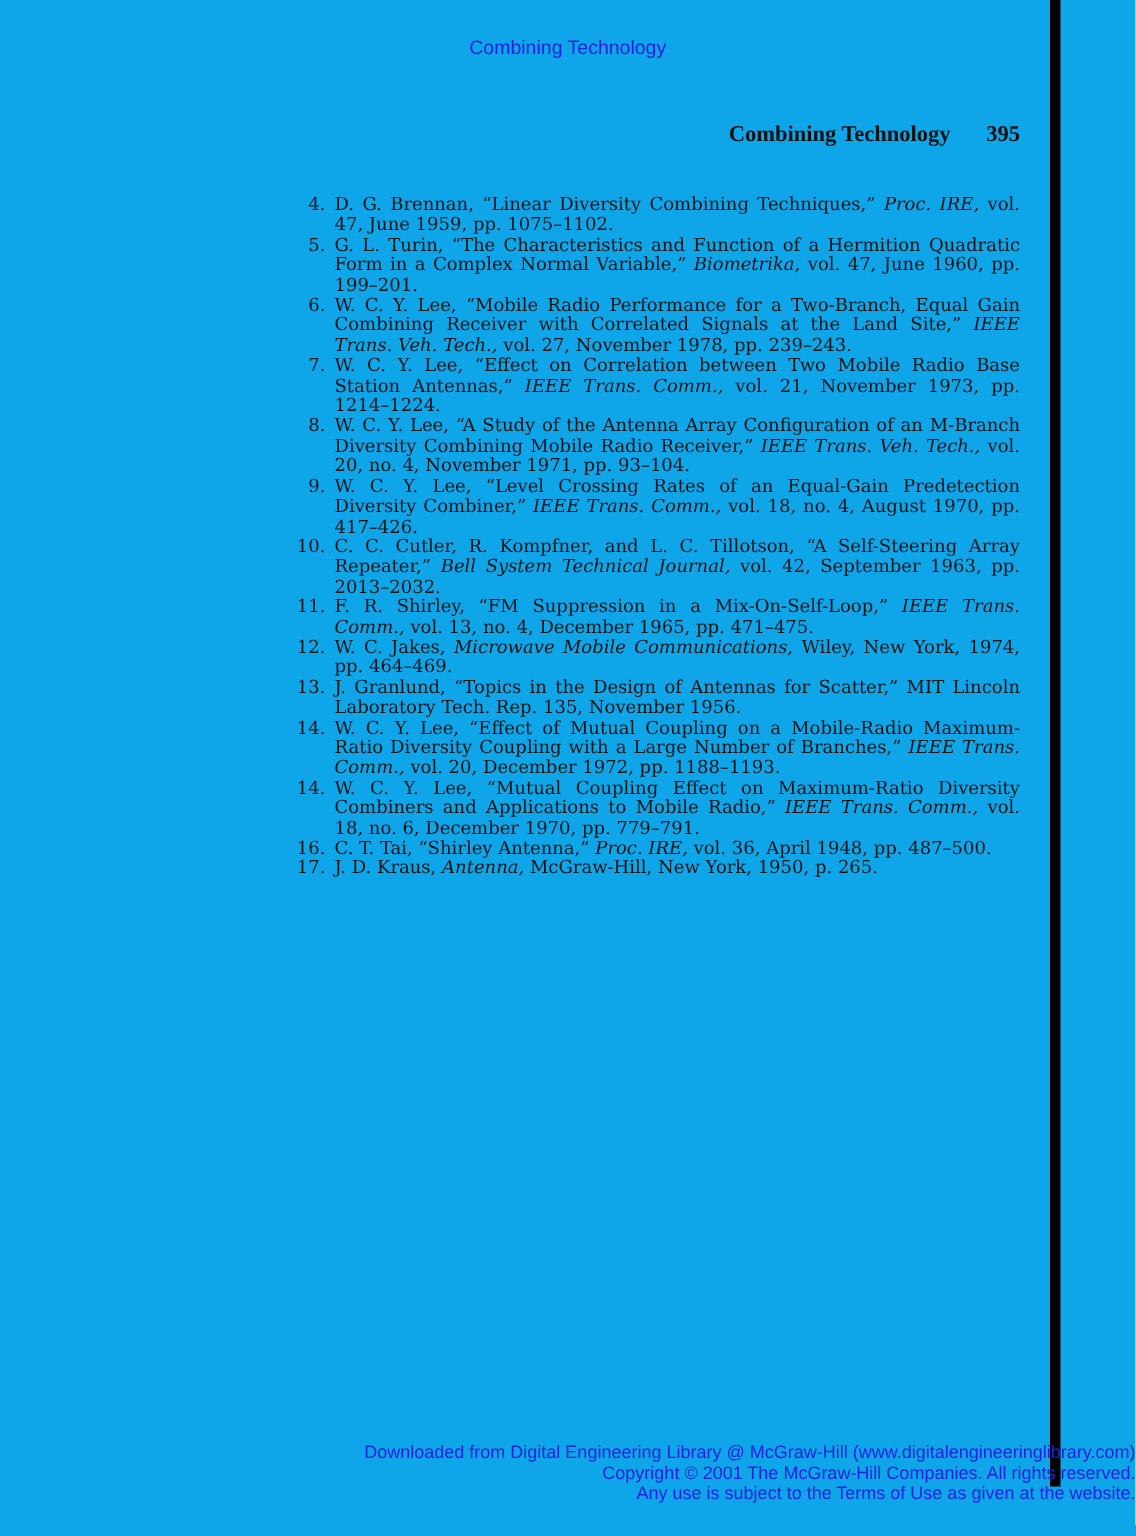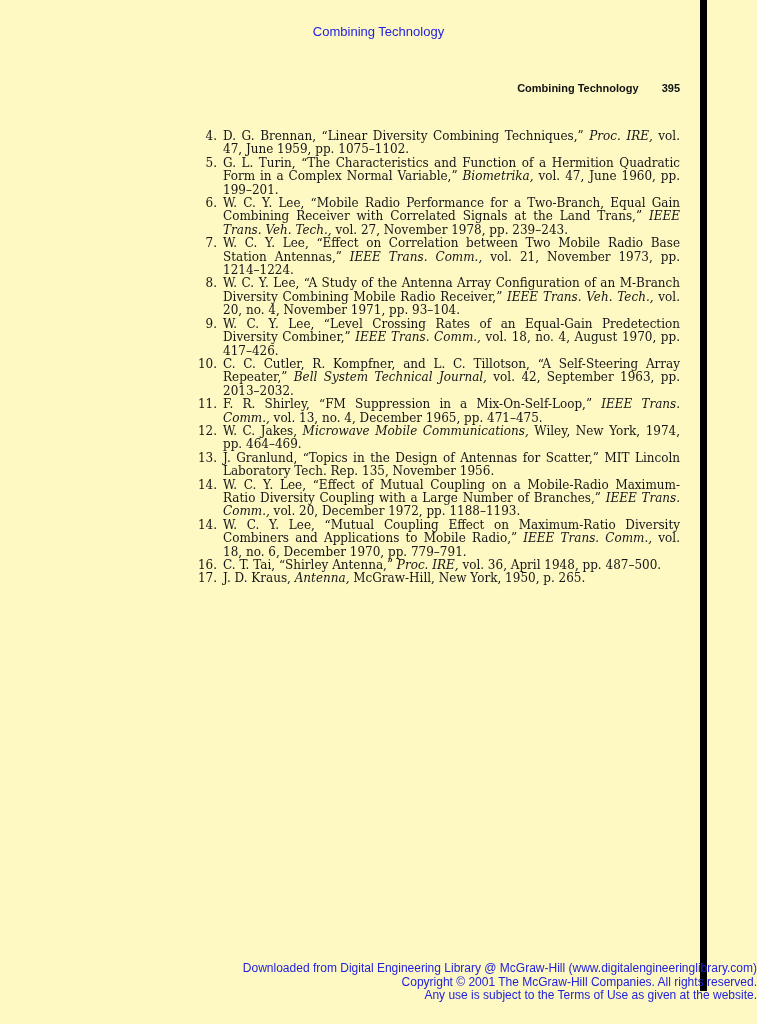--- a/index.html
+++ b/index.html
@@ -1,40 +1,40 @@
 <!DOCTYPE html>
 <html><head>
 <meta charset="utf-8">
 <style>
   html, body { margin: 0; padding: 0; background: #ffffff; }
   .page {
     position: relative;
     width: 757px;
     height: 1024px;
-    background: #fef9c3;
+    background: #0ea5e9;
     font-family: "DejaVu Serif", serif;
     overflow: hidden;
   }
   .top-title {
     position: absolute;
     top: 24px;
     left: 0;
     width: 757px;
     text-align: center;
     font-family: "Liberation Sans", sans-serif;
     font-size: 13px;
     color: #2222dd;
   }
   .running-head {
     position: absolute;
     top: 82px;
     right: 77px;
-    font-family: Liberation Sans, sans-serif;
+    font-family: Liberation Serif, serif;
     font-weight: bold;
-    font-size: 11px;
+    font-size: 15px;
     color: #111111;
     white-space: nowrap;
   }
   .rh-page { margin-left: 20px; }
   .refs {
     position: absolute;
     top: 130px;
     left: 196px;
     width: 484px;
     font-size: 12px;
@@ -87,21 +87,21 @@
       <div class="ref">
         <span class="ref-num">4.</span>
         <span class="ref-body"><span>D. G. Brennan, “Linear Diversity Combining Techniques,” </span><i>Proc. IRE,</i><span> vol. 47, June 1959, pp. 1075–1102.</span></span>
       </div>
       <div class="ref">
         <span class="ref-num">5.</span>
         <span class="ref-body"><span>G. L. Turin, “The Characteristics and Function of a Hermition Quadratic Form in a Complex Normal Variable,” </span><i>Biometrika,</i><span> vol. 47, June 1960, pp. 199–201.</span></span>
       </div>
       <div class="ref">
         <span class="ref-num">6.</span>
-        <span class="ref-body"><span>W. C. Y. Lee, “Mobile Radio Performance for a Two-Branch, Equal Gain Combining Receiver with Correlated Signals at the Land Trans,” </span><i>IEEE Trans. Veh. Tech.,</i><span> vol. 27, November 1978, pp. 239–243.</span></span>
+        <span class="ref-body"><span>W. C. Y. Lee, “Mobile Radio Performance for a Two-Branch, Equal Gain Combining Receiver with Correlated Signals at the Land Site,” </span><i>IEEE Trans. Veh. Tech.,</i><span> vol. 27, November 1978, pp. 239–243.</span></span>
       </div>
       <div class="ref">
         <span class="ref-num">7.</span>
         <span class="ref-body"><span>W. C. Y. Lee, “Effect on Correlation between Two Mobile Radio Base Station Antennas,” </span><i>IEEE Trans. Comm.,</i><span> vol. 21, November 1973, pp. 1214–1224.</span></span>
       </div>
       <div class="ref">
         <span class="ref-num">8.</span>
         <span class="ref-body"><span>W. C. Y. Lee, “A Study of the Antenna Array Configuration of an M-Branch Diversity Combining Mobile Radio Receiver,” </span><i>IEEE Trans. Veh. Tech.,</i><span> vol. 20, no. 4, November 1971, pp. 93–104.</span></span>
       </div>
       <div class="ref">

